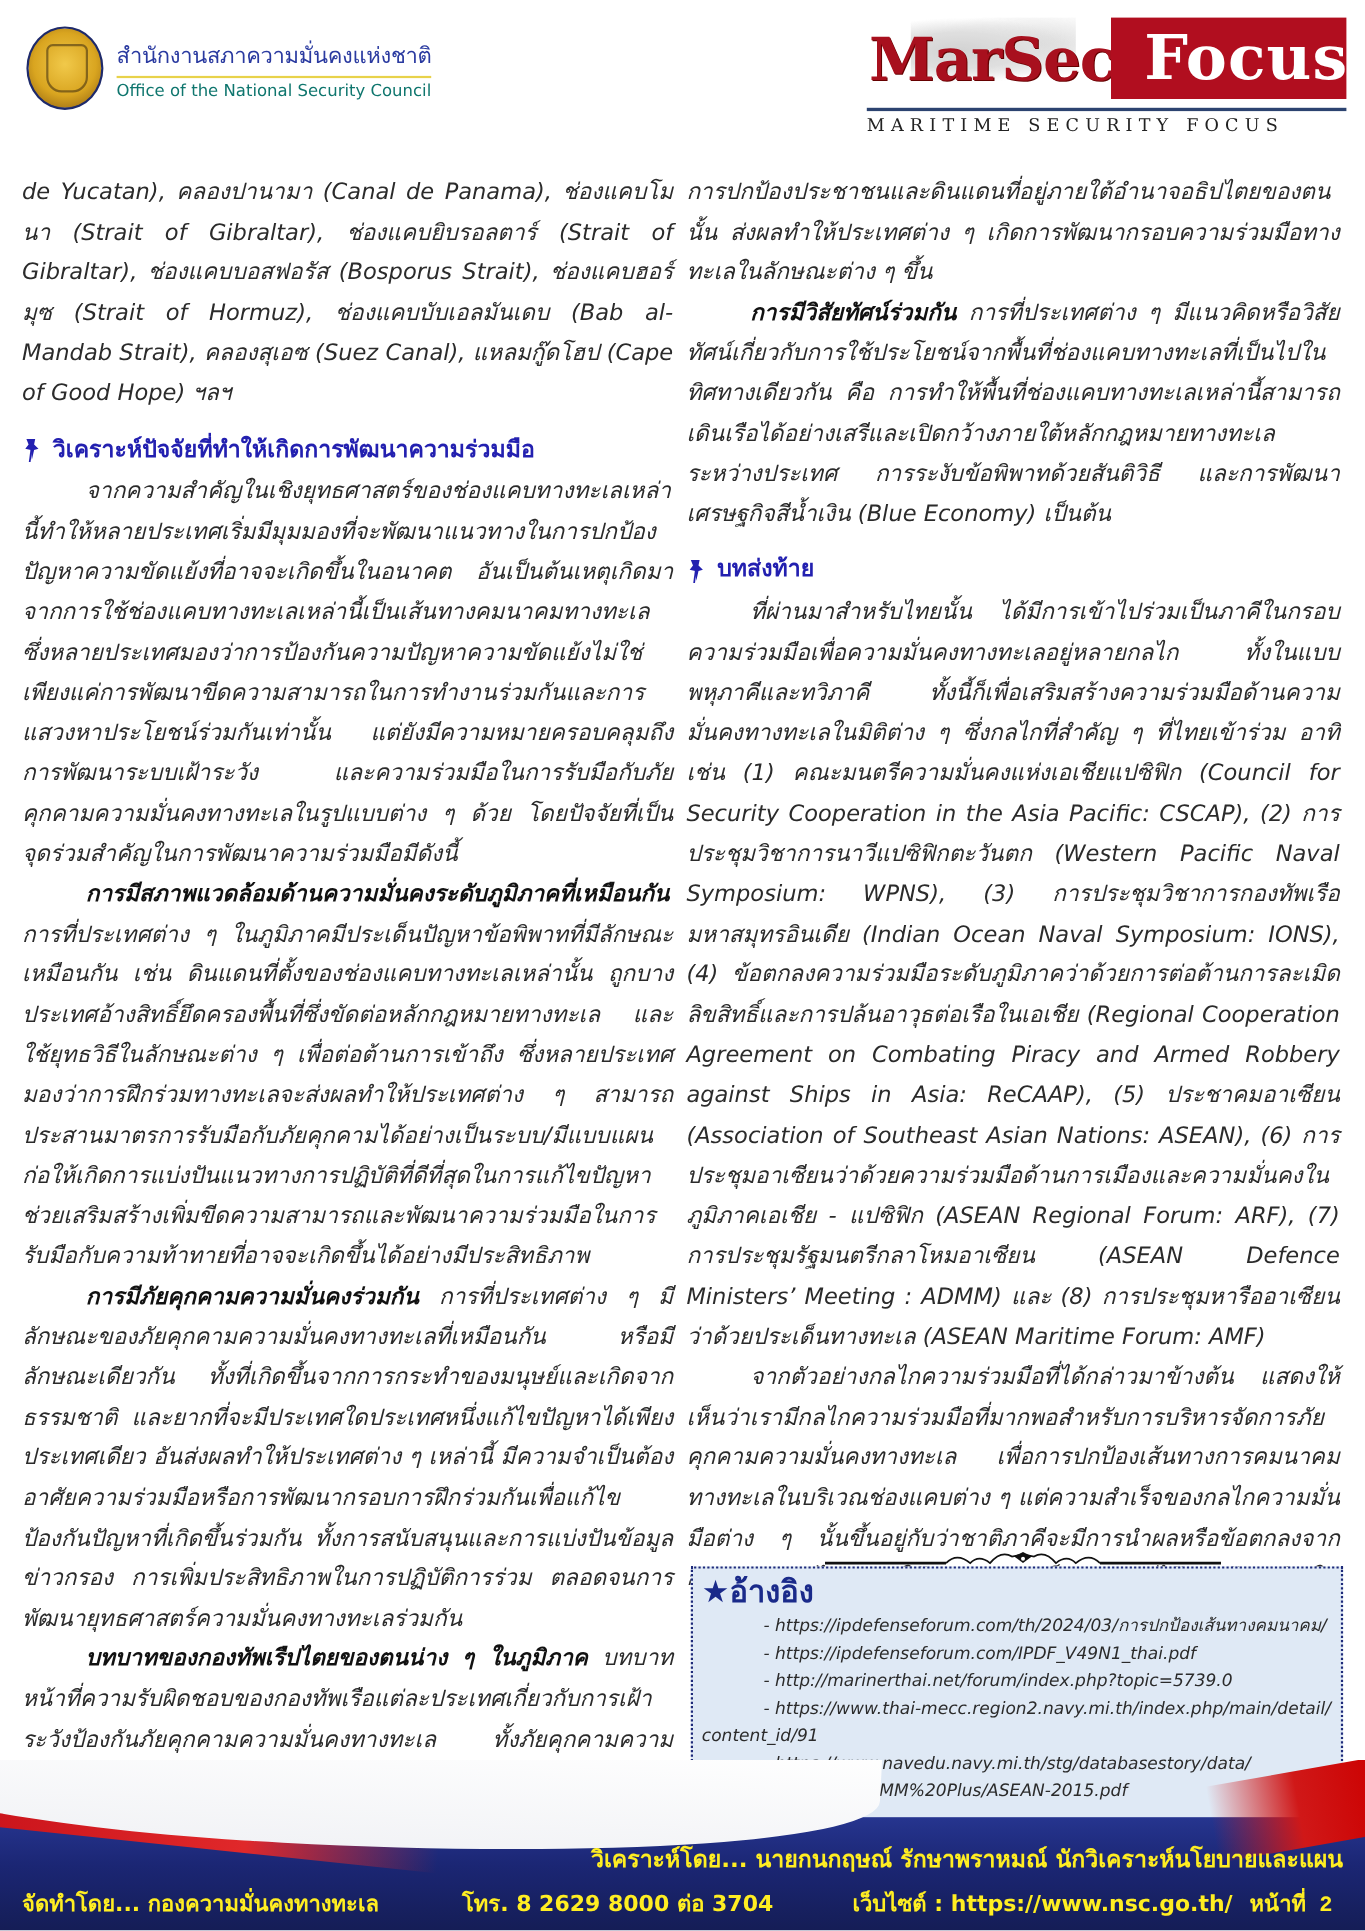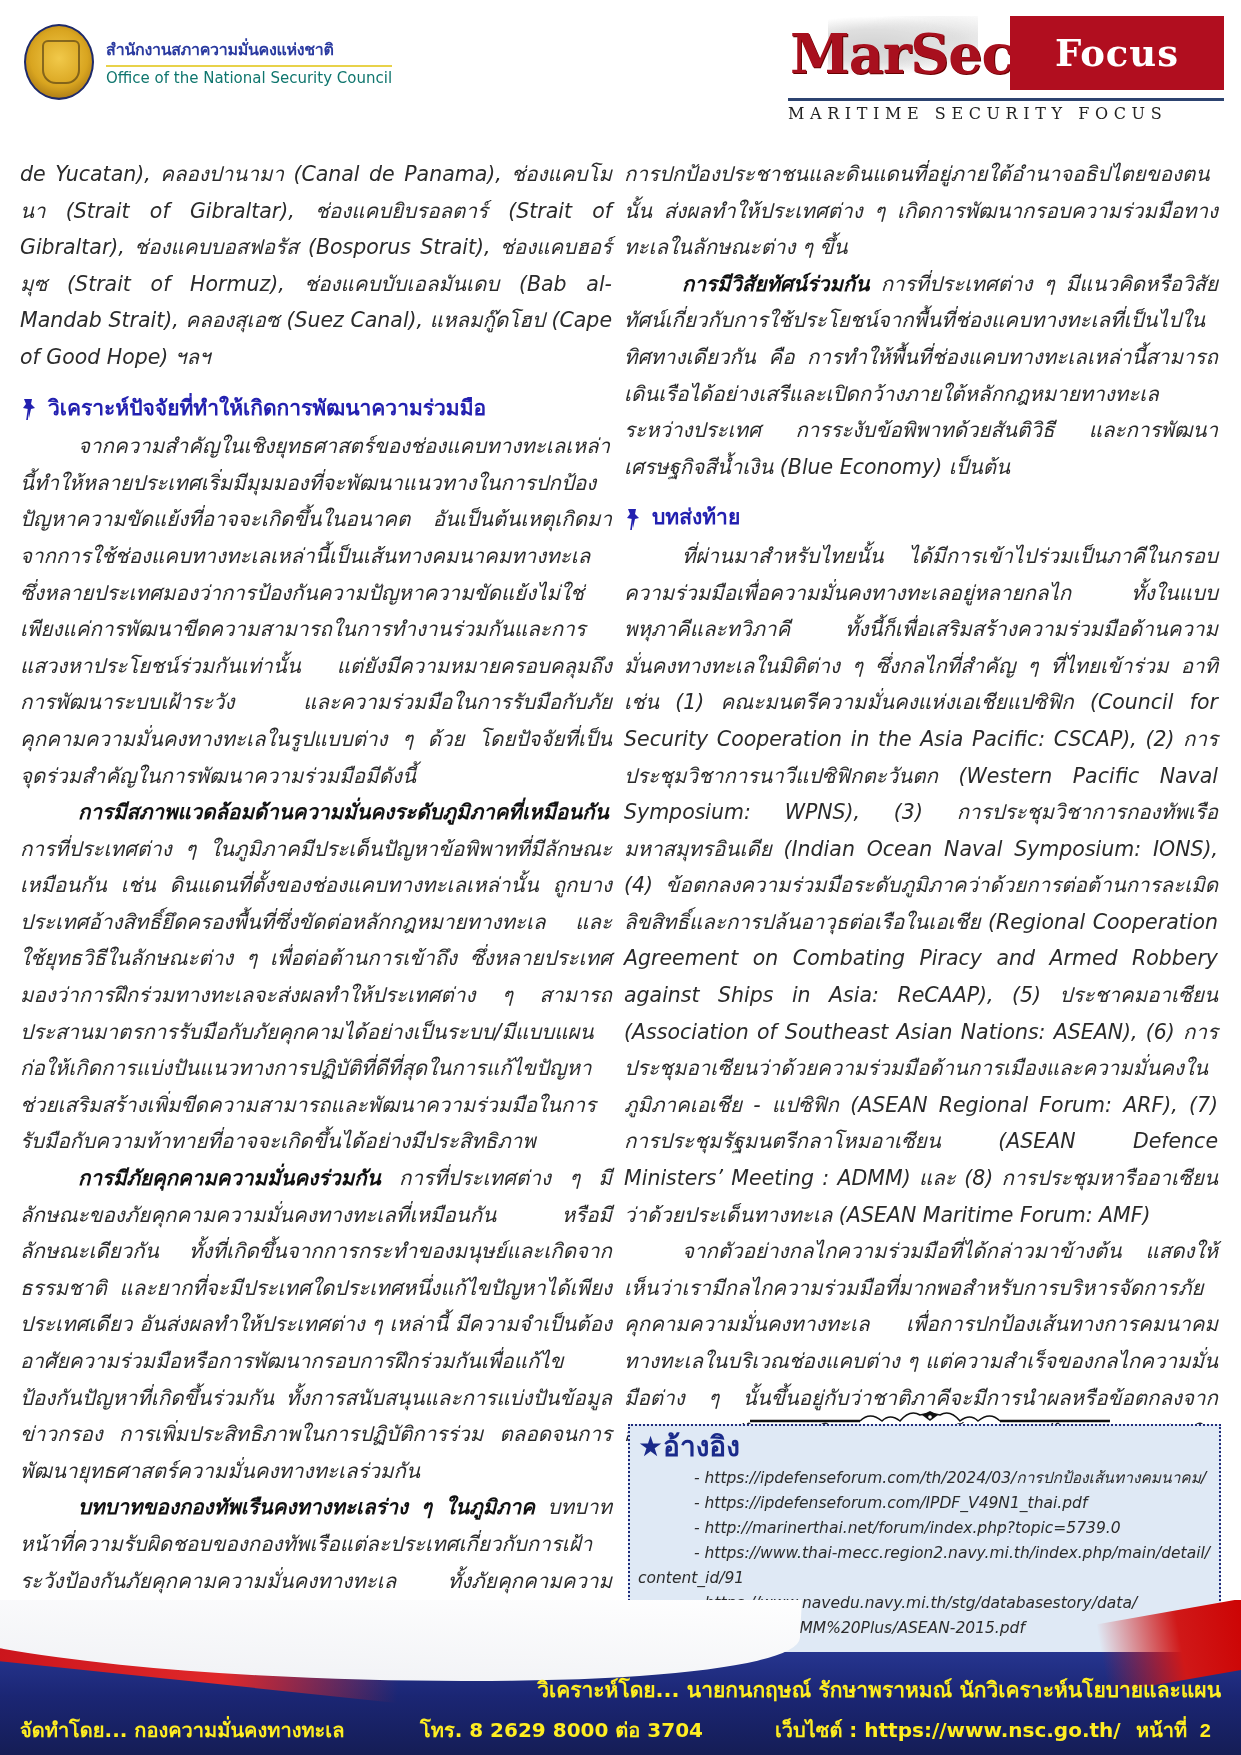--- a/index.html
+++ b/index.html
@@ -5,28 +5,28 @@
   * { box-sizing: border-box; margin: 0; padding: 0; }
   html, body { width: 1241px; height: 1755px; background: #ffffff; overflow: hidden; }
   body { position: relative; font-family: "DejaVu Sans", "Liberation Sans", sans-serif; color: #222; }
 
   
   .header { position: absolute; left: 0; top: 0; width: 1241px; height: 140px; }
   .nsc-logo { position: absolute; left: 24px; top: 24px; display: flex; align-items: center; }
   .seal { width: 70px; height: 76px; border-radius: 50%; background: radial-gradient(circle at 50% 45%, #f1c94a 0%, #d9a520 55%, #b48318 75%, #1e2a6b 78%, #1e2a6b 100%); border: 2px solid #1e2a6b; position: relative; }
   .seal::after { content: ""; position: absolute; left: 16px; top: 14px; width: 34px; height: 40px; border: 2px solid #3b2a10; border-radius: 6px 6px 14px 14px; opacity: .55; }
   .nsc-text { margin-left: 12px; }
-  .nsc-th { font-size: 16px; color: #2a3aa0; font-weight: bold; padding-bottom: 3px; border-bottom: 2px solid #e8d24a; letter-spacing: -0.3px; }
+  .nsc-th { font-size: 20px; color: #2a3aa0; font-weight: normal; padding-bottom: 3px; border-bottom: 2px solid #e8d24a; letter-spacing: -0.3px; }
   .nsc-en { font-size: 15px; color: #0f766e; margin-top: 2px; }
 
   .marsec { position: absolute; left: 788px; top: 12px; width: 438px; height: 110px; }
   .marsec-map { position: absolute; left: 40px; top: 4px; width: 150px; height: 60px; background: radial-gradient(ellipse at 30% 50%, #c8c8c8 0%, #d8d8d8 40%, rgba(255,255,255,0) 70%), radial-gradient(ellipse at 75% 40%, #cfcfcf 0%, rgba(255,255,255,0) 60%); opacity: .8; }
   .marsec-word { position: absolute; left: 2px; top: 10px; font-family: "DejaVu Serif", "Liberation Serif", serif; font-weight: bold; font-size: 54px; color: #a8101e; letter-spacing: -1px; text-shadow: 1px 1px 0 #600; }
   .focus-box { position: absolute; left: 222px; top: 4px; width: 214px; height: 74px; background: #b10e1f; }
-  .focus-word { position: absolute; left: 0; top: 0; width: 100%; text-align: center; font-family: "DejaVu Serif", "Liberation Serif", serif; font-weight: bold; font-size: 37px; line-height: 74px; color: #ffffff; letter-spacing: 1px; }
+  .focus-word { position: absolute; left: 16px; top: 0; width: 100%; text-align: center; font-family: "DejaVu Serif", "Liberation Serif", serif; font-weight: bold; font-size: 56px; line-height: 74px; color: #ffffff; letter-spacing: 1px; }
   .marsec-rule { position: absolute; left: 0; top: 86px; width: 436px; height: 3px; background: #2c4370; }
   .marsec-tag { position: absolute; left: 0; top: 92px; width: 436px; font-family: "DejaVu Serif", "Liberation Serif", serif; font-size: 16px; letter-spacing: 5.6px; color: #222; white-space: nowrap; }
 
   
   .col { position: absolute; top: 156px; font-size: 20.5px; line-height: 36.6px; color: #2b2b2b; }
   .col-left { left: 20px; width: 592px; }
   .col-right { left: 624px; width: 594px; }
   .p { text-align: justify; text-align-last: left; font-style: italic; }
   .p.indent { text-indent: 58px; }
   .b { font-weight: bold; color: #111; }
@@ -87,21 +87,21 @@
     </span>
     <span>วิเคราะห์ปัจจัยที่ทำให้เกิดการพัฒนาความร่วมมือ</span>
   </div>
 
   <p class="p indent">จากความสำคัญในเชิงยุทธศาสตร์ของช่องแคบทางทะเลเหล่านี้ทำให้หลายประเทศเริ่มมีมุมมองที่จะพัฒนาแนวทางในการปกป้องปัญหาความขัดแย้งที่อาจจะเกิดขึ้นในอนาคต อันเป็นต้นเหตุเกิดมาจากการใช้ช่องแคบทางทะเลเหล่านี้เป็นเส้นทางคมนาคมทางทะเล ซึ่งหลายประเทศมองว่าการป้องกันความปัญหาความขัดแย้งไม่ใช่เพียงแค่การพัฒนาขีดความสามารถในการทำงานร่วมกันและการแสวงหาประโยชน์ร่วมกันเท่านั้น แต่ยังมีความหมายครอบคลุมถึงการพัฒนาระบบเฝ้าระวัง และความร่วมมือในการรับมือกับภัยคุกคามความมั่นคงทางทะเลในรูปแบบต่าง ๆ ด้วย โดยปัจจัยที่เป็นจุดร่วมสำคัญในการพัฒนาความร่วมมือมีดังนี้</p>
 
   <p class="p indent"><span class="b">การมีสภาพแวดล้อมด้านความมั่นคงระดับภูมิภาคที่เหมือนกัน</span> <span>การที่ประเทศต่าง ๆ ในภูมิภาคมีประเด็นปัญหาข้อพิพาทที่มีลักษณะเหมือนกัน เช่น ดินแดนที่ตั้งของช่องแคบทางทะเลเหล่านั้น ถูกบางประเทศอ้างสิทธิ์ยึดครองพื้นที่ซึ่งขัดต่อหลักกฎหมายทางทะเล และใช้ยุทธวิธีในลักษณะต่าง ๆ เพื่อต่อต้านการเข้าถึง ซึ่งหลายประเทศมองว่าการฝึกร่วมทางทะเลจะส่งผลทำให้ประเทศต่าง ๆ สามารถประสานมาตรการรับมือกับภัยคุกคามได้อย่างเป็นระบบ/มีแบบแผน ก่อให้เกิดการแบ่งปันแนวทางการปฏิบัติที่ดีที่สุดในการแก้ไขปัญหา ช่วยเสริมสร้างเพิ่มขีดความสามารถและพัฒนาความร่วมมือในการรับมือกับความท้าทายที่อาจจะเกิดขึ้นได้อย่างมีประสิทธิภาพ</span></p>
 
   <p class="p indent"><span class="b">การมีภัยคุกคามความมั่นคงร่วมกัน</span> <span>การที่ประเทศต่าง ๆ มีลักษณะของภัยคุกคามความมั่นคงทางทะเลที่เหมือนกัน หรือมีลักษณะเดียวกัน ทั้งที่เกิดขึ้นจากการกระทำของมนุษย์และเกิดจากธรรมชาติ และยากที่จะมีประเทศใดประเทศหนึ่งแก้ไขปัญหาได้เพียงประเทศเดียว อันส่งผลทำให้ประเทศต่าง ๆ เหล่านี้ มีความจำเป็นต้องอาศัยความร่วมมือหรือการพัฒนากรอบการฝึกร่วมกันเพื่อแก้ไขป้องกันปัญหาที่เกิดขึ้นร่วมกัน ทั้งการสนับสนุนและการแบ่งปันข้อมูลข่าวกรอง การเพิ่มประสิทธิภาพในการปฏิบัติการร่วม ตลอดจนการพัฒนายุทธศาสตร์ความมั่นคงทางทะเลร่วมกัน</span></p>
 
-  <p class="p indent"><span class="b">บทบาทของกองทัพเรืนคงทางทะเลร่าง ๆ ในภูมิภาค</span> <span>บทบาทหน้าที่ความรับผิดชอบของกองทัพเรือแต่ละประเทศเกี่ยวกับการเฝ้าระวังป้องกันภัยคุกคามความมั่นคงทางทะเล ทั้งภัยคุกคามความมั่นคงรูปแบบเดิมและรูปแบบใหม่ การรักษาผลประโยชน์ของชาติทางทะเล</span></p>
+  <p class="p indent"><span class="b">บทบาทของกองทัพเรืปไตยของตนน่าง ๆ ในภูมิภาค</span> <span>บทบาทหน้าที่ความรับผิดชอบของกองทัพเรือแต่ละประเทศเกี่ยวกับการเฝ้าระวังป้องกันภัยคุกคามความมั่นคงทางทะเล ทั้งภัยคุกคามความมั่นคงรูปแบบเดิมและรูปแบบใหม่ การรักษาผลประโยชน์ของชาติทางทะเล</span></p>
 </div>
 
 <div class="col col-right">
   <p class="p">การปกป้องประชาชนและดินแดนที่อยู่ภายใต้อำนาจอธิปไตยของตนนั้น ส่งผลทำให้ประเทศต่าง ๆ เกิดการพัฒนากรอบความร่วมมือทางทะเลในลักษณะต่าง ๆ ขึ้น</p>
 
   <p class="p indent"><span class="b">การมีวิสัยทัศน์ร่วมกัน</span> <span>การที่ประเทศต่าง ๆ มีแนวคิดหรือวิสัยทัศน์เกี่ยวกับการใช้ประโยชน์จากพื้นที่ช่องแคบทางทะเลที่เป็นไปในทิศทางเดียวกัน คือ การทำให้พื้นที่ช่องแคบทางทะเลเหล่านี้สามารถเดินเรือได้อย่างเสรีและเปิดกว้างภายใต้หลักกฎหมายทางทะเลระหว่างประเทศ การระงับข้อพิพาทด้วยสันติวิธี และการพัฒนาเศรษฐกิจสีน้ำเงิน (Blue Economy) เป็นต้น</span></p>
 
   <div class="section-h">
     <span class="pin">
       <svg width="18" height="24" viewBox="0 0 18 24">

